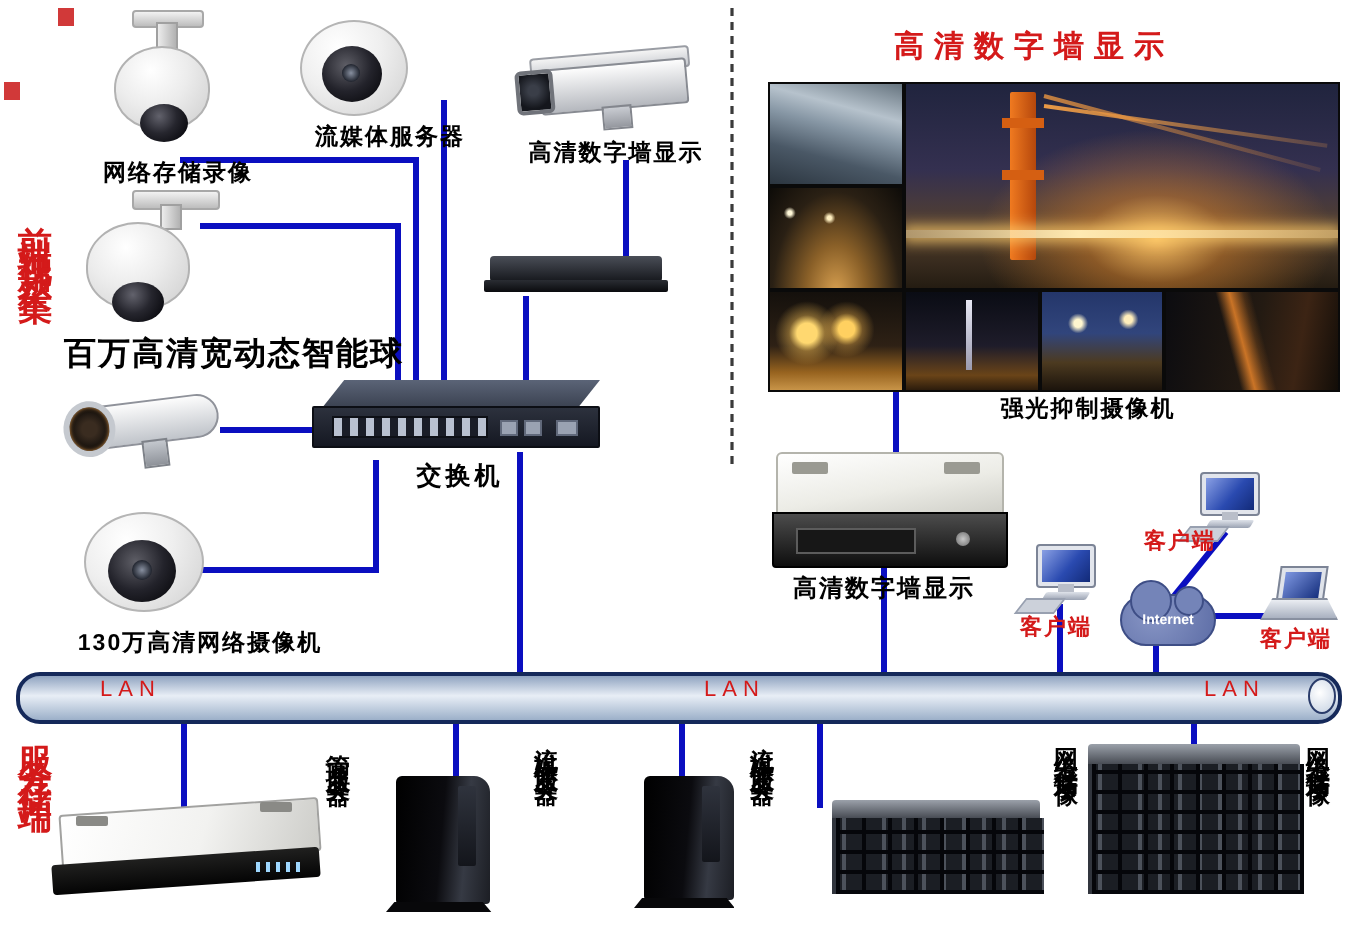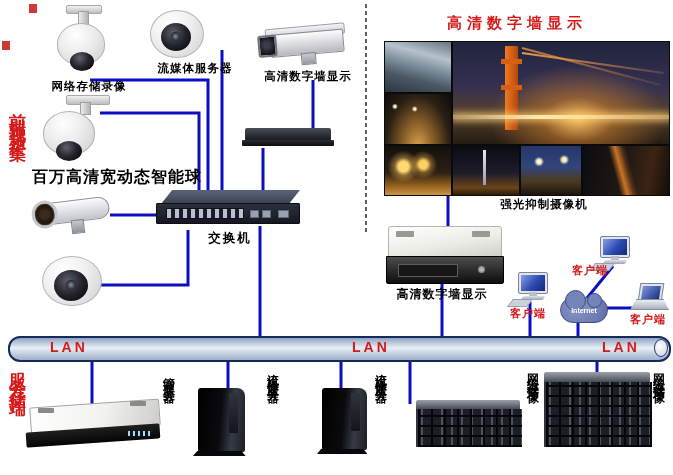--- a/index.html
+++ b/index.html
@@ -74,21 +74,21 @@
   .lap-scr{position:absolute;background:#dfe3ea;border:1px solid #7c8496;transform:skewX(-8deg);}
   .lap-scr i{position:absolute;inset:2px;background:linear-gradient(130deg,#7d96e0,#16307e);}
   .lap-base{position:absolute;background:linear-gradient(#eaedf2,#a9b1c0);border:1px solid #8890a0;clip-path:polygon(16% 0,86% 0,100% 100%,0 100%);}
   .cloud{position:absolute;display:flex;align-items:center;justify-content:center;background:radial-gradient(circle at 35% 35%,#8997c6,#5d6da6);border:1px solid #3e4e86;border-radius:13px;}
   .cloud::before{content:"";position:absolute;left:4px;top:-8px;width:19px;height:19px;background:#7484b8;border:1px solid #3e4e86;border-radius:50%;}
   .cloud::after{content:"";position:absolute;right:5px;top:-5px;width:13px;height:13px;background:#7484b8;border:1px solid #3e4e86;border-radius:50%;}
   .cloud span{position:relative;z-index:2;color:#fff;font-size:7px;font-weight:bold;}
   
   #lanbar{position:absolute;left:8px;top:336px;width:659px;height:22px;border:2px solid #15295a;border-radius:12px;background:linear-gradient(#8fa3c0 0%,#e8eef6 45%,#9cb0c9 100%);}
   #lanbar .cap{position:absolute;right:1px;top:1px;width:12px;height:16px;background:radial-gradient(circle at 40% 40%,#ffffff,#c6d2e2);border:1px solid #2a3c6a;border-radius:50%;}
-  .lan-txt{position:absolute;top:1px;color:#d41a1a;font-weight:bold;font-size:14px;letter-spacing:3px;}
+  .lan-txt{position:absolute;top:1px;color:#d41a1a;font-weight:normal;font-size:11px;letter-spacing:3px;}
   
   .ru-slab{position:absolute;background:linear-gradient(110deg,#ffffff 0%,#f2f2f0 55%,#cdcdc9 100%);border:1px solid #a2a2a0;border-radius:2px;transform:rotate(-4deg);}
   .ru-pad{position:absolute;background:#8a8a86;border-radius:1px;}
   .ru-face{position:absolute;background:linear-gradient(#20201f,#040404);border-radius:2px;transform:rotate(-4deg);}
   .ru-led{position:absolute;background:repeating-linear-gradient(90deg,#9fd8ff 0 2px,transparent 2px 5px);}
   .twr{position:absolute;background:linear-gradient(95deg,#000 0%,#0b0b0f 48%,#363a44 72%,#1c1e24 100%);border-radius:3px 8px 2px 2px;}
   .twr::before{content:"";position:absolute;right:7px;top:5px;width:9px;height:62%;background:linear-gradient(#2f333d,#13151b);border-radius:1px;}
   .twr::after{content:"";position:absolute;left:-5px;bottom:-4px;width:112%;height:5px;background:#08080a;clip-path:polygon(0 100%,8% 0,92% 0,100% 100%);}
   .stg-cap{position:absolute;background:linear-gradient(#9ba1aa,#484c54);border-radius:2px 2px 0 0;}
   .stg-bays{position:absolute;background-color:#1b1e24;border-left:2px solid #31353d;background-image:repeating-linear-gradient(0deg,#05060a 0 2px,transparent 2px 10px),repeating-linear-gradient(90deg,#05060a 0 2px,transparent 2px 13px),repeating-linear-gradient(90deg,rgba(168,178,194,.35) 3px 5px,transparent 5px 13px);}
@@ -164,20 +164,21 @@
     <div class="bu-body" style="left:16px;top:8px;width:62px;height:20px;"></div>
     <div class="bu-lens" style="left:2px;top:5px;width:20px;height:22px;"></div>
     <div class="bu-mount" style="left:40px;top:28px;width:11px;height:12px;"></div>
   </div>
 
   <div class="abs" style="left:40px;top:250px;width:62px;height:60px;">
     <div class="dc-shell" style="left:2px;top:6px;width:58px;height:48px;"></div>
     <div class="dc-ball" style="left:14px;top:20px;width:34px;height:31px;"></div>
     <div class="dc-lens" style="left:26px;top:30px;width:10px;height:10px;"></div>
   </div>
+  <div class="lbl" style="left:28px;top:314px;width:144px;font-size:11.5px;letter-spacing:1px;">130万高清网络摄像机</div>
 
   <div class="abs" style="left:242px;top:124px;width:92px;height:26px;">
     <div class="nvs-top" style="left:3px;top:4px;width:86px;height:13px;"></div>
     <div class="nvs-base" style="left:0px;top:16px;width:92px;height:6px;"></div>
   </div>
 
   <div class="abs" style="left:156px;top:190px;width:146px;height:38px;">
     <div class="sw-top" style="left:5px;top:0px;width:139px;height:14px;"></div>
     <div class="sw-front" style="left:0px;top:13px;width:142px;height:19px;"></div>
     <div class="sw-ports" style="left:10px;top:18px;width:76px;height:9px;"></div>

